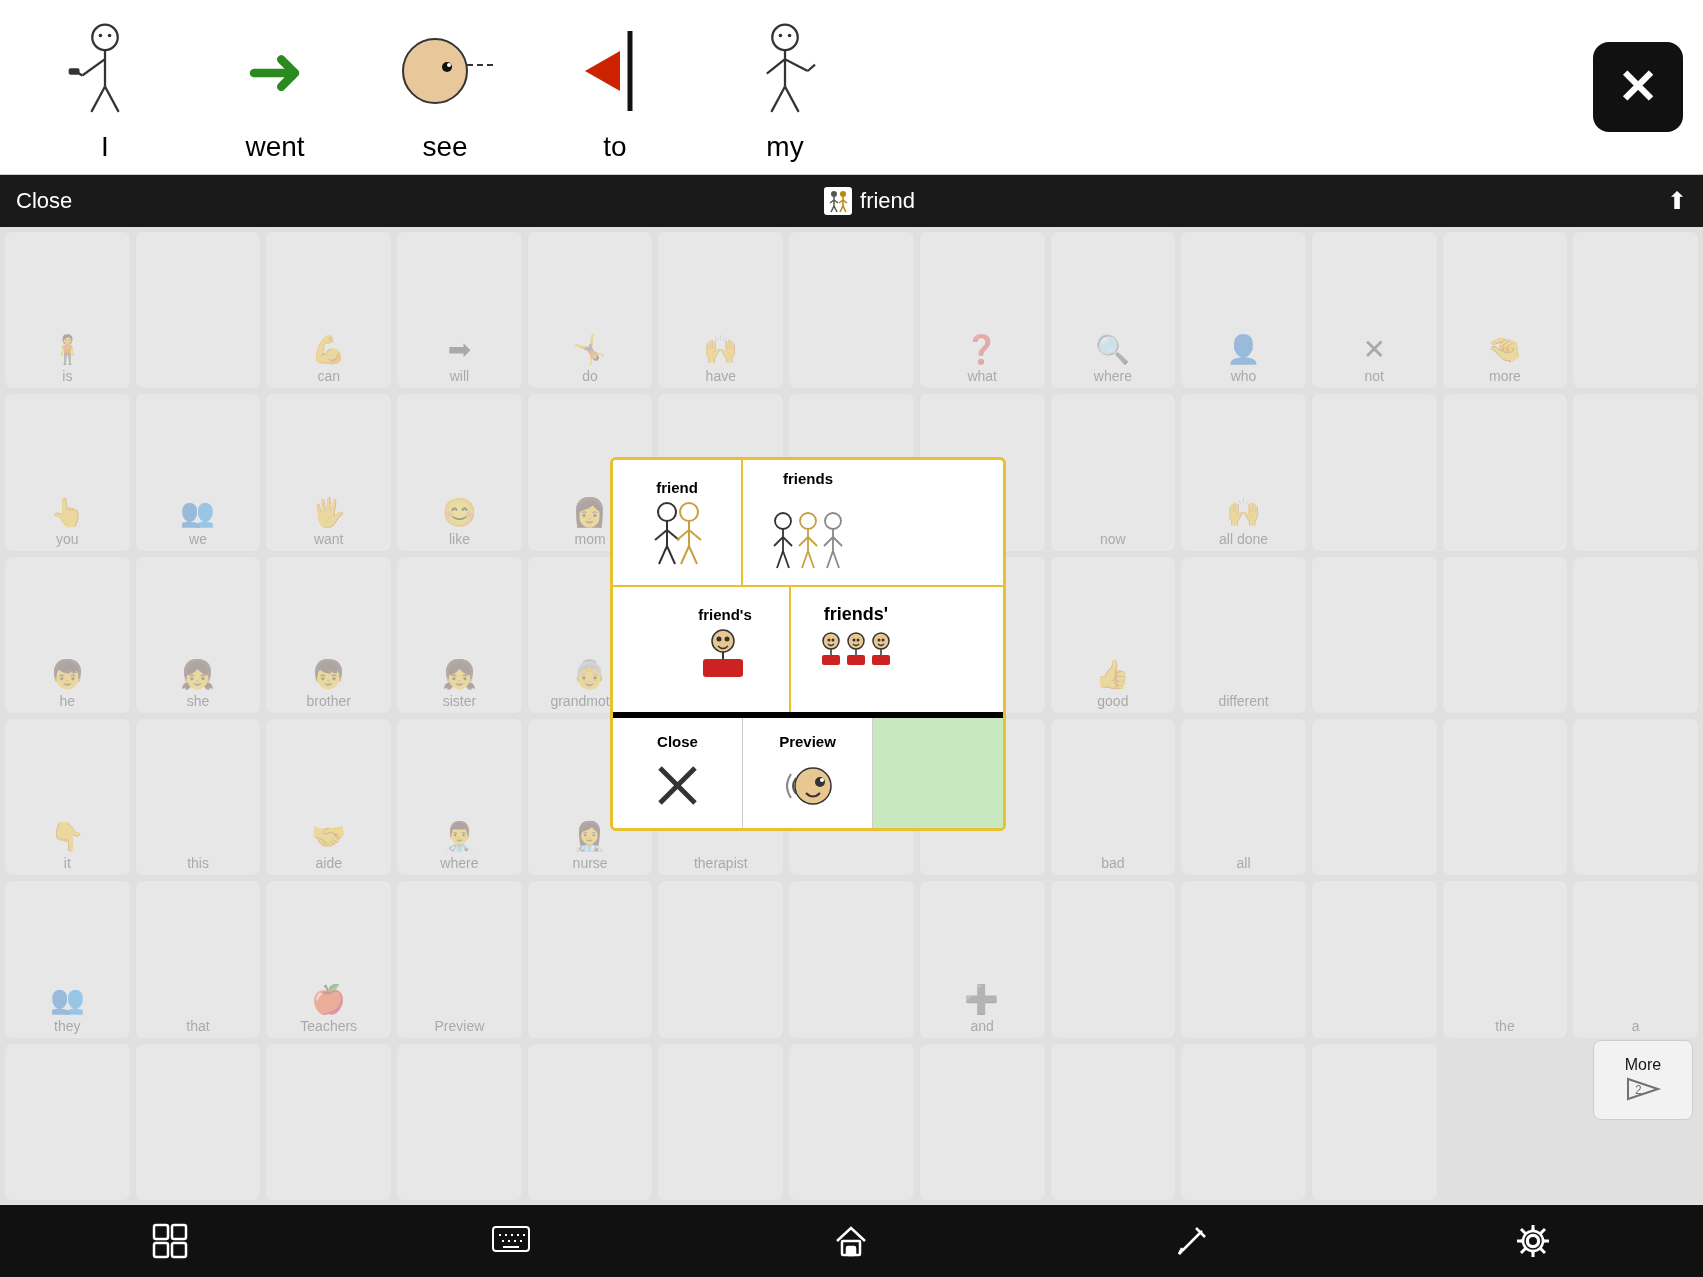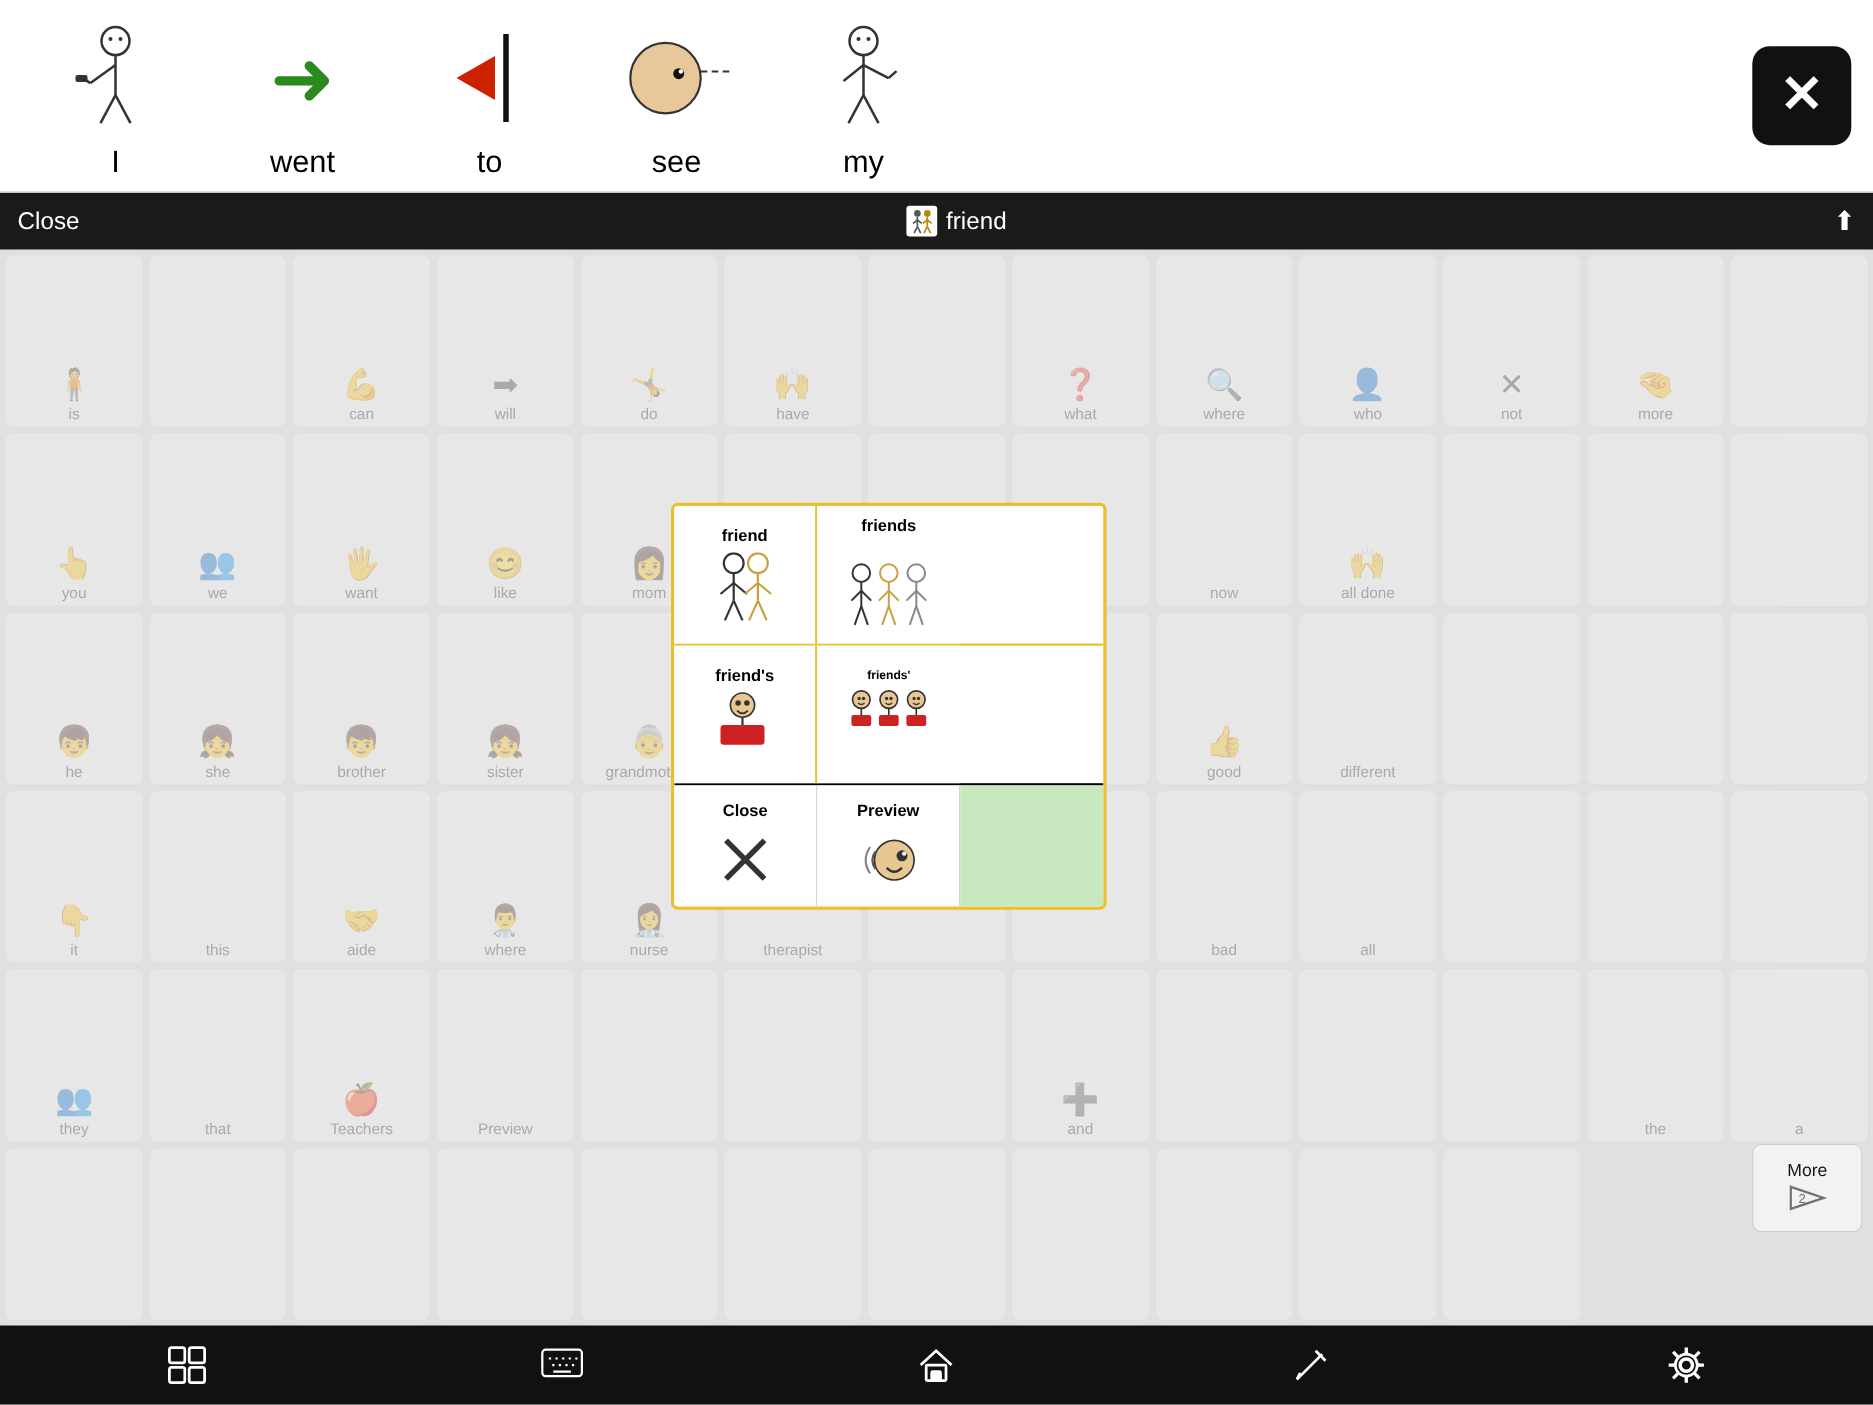--- a/index.html
+++ b/index.html
@@ -233,45 +233,45 @@
 
   <div class="sentence-word">
     <div class="word-icon">
 
       <span class="arrow-green">➜</span>
     </div>
     <span>went</span>
   </div>
 
   <div class="sentence-word">
+    <div class="word-icon">
+      <svg width="100" height="100" viewBox="0 0 100 100">
+
+        <circle cx="40" cy="50" r="32" fill="#e8c89a" stroke="#333" stroke-width="2"></circle>
+
+        <circle cx="52" cy="46" r="5" fill="#111"></circle>
+        <circle cx="54" cy="44" r="2" fill="#fff"></circle>
+
+        <line x1="72" y1="44" x2="100" y2="44" stroke="#333" stroke-width="2" stroke-dasharray="6,4"></line>
+      </svg>
+    </div>
+    <span>see</span>
+  </div>
+
+  <div class="sentence-word">
     <div class="word-icon" style="position:relative; display:flex; align-items:center; justify-content:center;">
 
       <svg width="80" height="90" viewBox="0 0 80 90">
 
         <line x1="55" y1="5" x2="55" y2="85" stroke="#111" stroke-width="5"></line>
 
         <polygon points="10,45 45,25 45,65" fill="#cc2200"></polygon>
       </svg>
     </div>
     <span>to</span>
-  </div>
-
-  <div class="sentence-word">
-    <div class="word-icon">
-      <svg width="100" height="100" viewBox="0 0 100 100">
-
-        <circle cx="40" cy="50" r="32" fill="#e8c89a" stroke="#333" stroke-width="2"></circle>
-
-        <circle cx="52" cy="46" r="5" fill="#111"></circle>
-        <circle cx="54" cy="44" r="2" fill="#fff"></circle>
-
-        <line x1="72" y1="44" x2="100" y2="44" stroke="#333" stroke-width="2" stroke-dasharray="6,4"></line>
-      </svg>
-    </div>
-    <span>see</span>
   </div>
 
   <div class="sentence-word">
     <div class="word-icon">
       <svg class="stick-figure" viewBox="0 0 90 110">
         <circle cx="45" cy="18" r="14" fill="none" stroke="#333" stroke-width="2.5"></circle>
         <circle cx="40" cy="16" r="2" fill="#333"></circle>
         <circle cx="50" cy="16" r="2" fill="#333"></circle>
         <line x1="45" y1="32" x2="45" y2="72" stroke="#333" stroke-width="2.5"></line>
 
@@ -554,36 +554,36 @@
           <circle cx="65" cy="10" r="8" fill="none" stroke="#888" stroke-width="1.8"></circle>
           <line x1="65" y1="18" x2="65" y2="40" stroke="#888" stroke-width="1.8"></line>
           <line x1="65" y1="26" x2="56" y2="35" stroke="#888" stroke-width="1.8"></line>
           <line x1="65" y1="26" x2="74" y2="35" stroke="#888" stroke-width="1.8"></line>
           <line x1="65" y1="40" x2="59" y2="57" stroke="#888" stroke-width="1.8"></line>
           <line x1="65" y1="40" x2="71" y2="57" stroke="#888" stroke-width="1.8"></line>
         </svg>
       </div>
     </div>
     
-    <div style="display:flex; border-bottom:2px solid #000000;">
+    <div style="display:flex; border-bottom:6px solid #000000;padding-left:48px;">
       <div style="width:130px;min-height:125px;border-right:2px solid #e8c030;display:flex;flex-direction:column;align-items:center;justify-content:center;padding:8px;cursor:pointer;background:#fff;">
         <span style="font-size:15px;font-weight:bold;margin-bottom:6px;">friend's</span>
         <svg width="65" height="65" viewBox="0 0 65 65">
 
           <circle cx="30" cy="12" r="11" fill="#e8c890" stroke="#333" stroke-width="1.5"></circle>
           <circle cx="26" cy="10" r="2.5" fill="#333"></circle>
           <circle cx="34" cy="10" r="2.5" fill="#333"></circle>
           <path d="M25,17 Q30,22 35,17" fill="none" stroke="#333" stroke-width="1.5"></path>
 
           <rect x="10" y="30" width="40" height="18" rx="3" fill="#cc2222"></rect>
           <line x1="30" y1="23" x2="30" y2="30" stroke="#333" stroke-width="2"></line>
         </svg>
       </div>
       <div style="width:130px;min-height:125px;display:flex;flex-direction:column;align-items:center;justify-content:center;padding:8px;cursor:pointer;background:#fff;">
-        <span style="font-size:11px;font-weight:bold;margin-bottom:6px;">friends'</span>
+        <span style="font-size:18px;font-weight:bold;margin-bottom:6px;">friends'</span>
         <svg width="80" height="65" viewBox="0 0 80 65">
 
           <circle cx="15" cy="10" r="8" fill="#e8c890" stroke="#333" stroke-width="1.5"></circle>
           <circle cx="13" cy="9" r="1.5" fill="#333"></circle>
           <circle cx="17" cy="9" r="1.5" fill="#333"></circle>
           <path d="M12,13 Q15,16 18,13" fill="none" stroke="#333" stroke-width="1.2"></path>
           <rect x="6" y="24" width="18" height="10" rx="2" fill="#cc2222"></rect>
           <line x1="15" y1="18" x2="15" y2="24" stroke="#333" stroke-width="1.5"></line>
           <circle cx="40" cy="10" r="8" fill="#e8c890" stroke="#333" stroke-width="1.5"></circle>
           <circle cx="38" cy="9" r="1.5" fill="#333"></circle>

